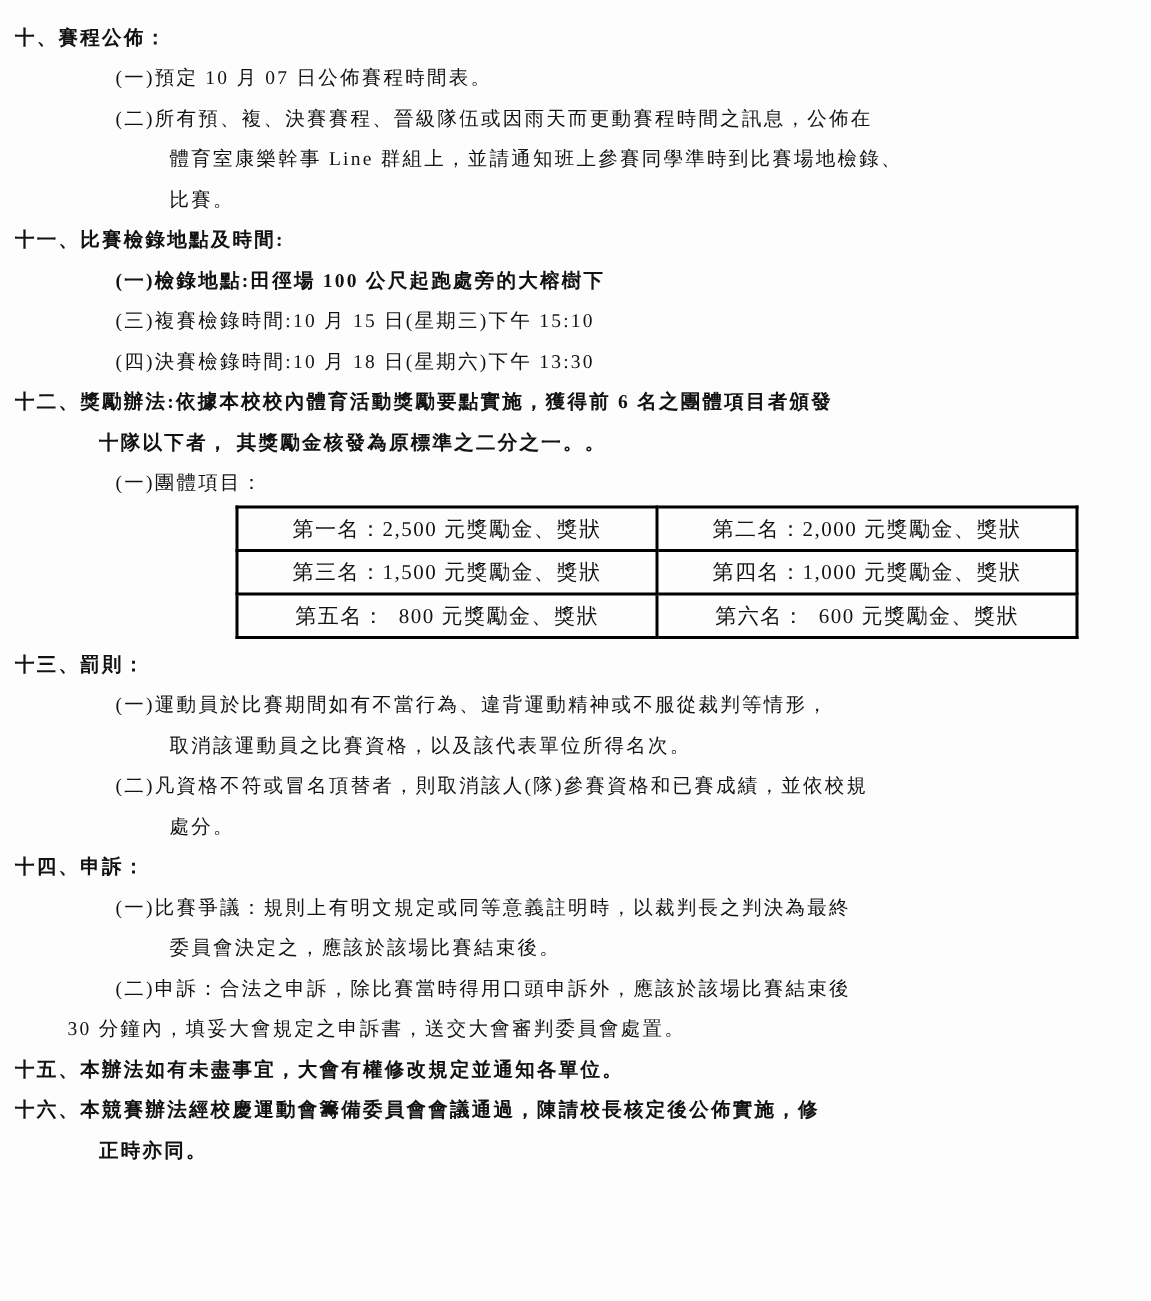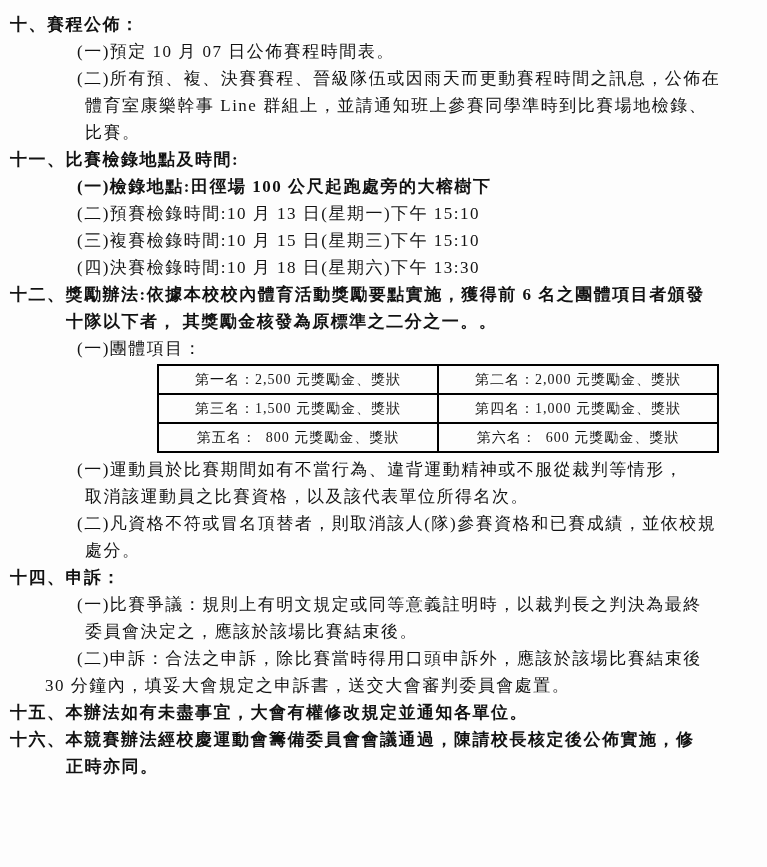--- a/index.html
+++ b/index.html
@@ -11,29 +11,29 @@
     font-family: "Liberation Serif", "DejaVu Serif", serif;
     overflow: hidden;
   }
   .page {
     padding-top: 11px;
     box-sizing: border-box;
     width: 767px;
   }
   .line {
     white-space: pre;
-    font-size: 17px;
+    font-size: 13px;
     line-height: 27px;
     height: 27px;
     letter-spacing: 1.5px;
   }
   .bold { font-weight: bold; }
   .ind-head     { padding-left: 10px; }   
   .ind-item     { padding-left: 46px; margin-left: 31px; }   
-  .ind-cont     { padding-left: 85px; }   
+  .ind-cont     { padding-left: 85px; margin-left: 28px; }   
   .ind-sectcont { padding-left: 66px; }   
   .ind-appeal   { padding-left: 45px; }  
   table.award {
     border-collapse: collapse;
     margin: 2px 0 3px 157px;
     table-layout: fixed;
     width: 556px;
   }
   table.award td {
     border: 2px solid #000;
@@ -53,21 +53,20 @@
 <div class="page">
 
   <div class="line bold ind-head">十、賽程公佈：</div>
   <div class="line ind-item">(一)預定 10 月 07 日公佈賽程時間表。</div>
   <div class="line ind-item">(二)所有預、複、決賽賽程、晉級隊伍或因雨天而更動賽程時間之訊息，公佈在</div>
   <div class="line ind-cont">體育室康樂幹事 Line 群組上，並請通知班上參賽同學準時到比賽場地檢錄、</div>
   <div class="line ind-cont">比賽。</div>
 
   <div class="line bold ind-head">十一、比賽檢錄地點及時間:</div>
   <div class="line bold ind-item">(一)檢錄地點:田徑場 100 公尺起跑處旁的大榕樹下</div>
-  <div class="line ind-item">(二)預賽檢錄時間:10 月 13 日(星期一)下午 15:10</div>
   <div class="line ind-item">(三)複賽檢錄時間:10 月 15 日(星期三)下午 15:10</div>
   <div class="line ind-item">(四)決賽檢錄時間:10 月 18 日(星期六)下午 13:30</div>
 
   <div class="line bold ind-head">十二、獎勵辦法:依據本校校內體育活動獎勵要點實施，獲得前 6 名之團體項目者頒發</div>
   <div class="line bold ind-sectcont">十隊以下者， 其獎勵金核發為原標準之二分之一。。</div>
   <div class="line ind-item">(一)團體項目：</div>
 
   <table class="award">
     <tbody>
       <tr>
@@ -78,20 +77,21 @@
         <td>第三名：1,500 元獎勵金、獎狀</td>
         <td>第四名：1,000 元獎勵金、獎狀</td>
       </tr>
       <tr>
         <td>第五名：  800 元獎勵金、獎狀</td>
         <td>第六名：  600 元獎勵金、獎狀</td>
       </tr>
     </tbody>
   </table>
 
+  <div class="line bold ind-head">十三、罰則：</div>
   <div class="line ind-item">(一)運動員於比賽期間如有不當行為、違背運動精神或不服從裁判等情形，</div>
   <div class="line ind-cont">取消該運動員之比賽資格，以及該代表單位所得名次。</div>
   <div class="line ind-item">(二)凡資格不符或冒名頂替者，則取消該人(隊)參賽資格和已賽成績，並依校規</div>
   <div class="line ind-cont">處分。</div>
 
   <div class="line bold ind-head">十四、申訴：</div>
   <div class="line ind-item">(一)比賽爭議：規則上有明文規定或同等意義註明時，以裁判長之判決為最終</div>
   <div class="line ind-cont">委員會決定之，應該於該場比賽結束後。</div>
   <div class="line ind-item">(二)申訴：合法之申訴，除比賽當時得用口頭申訴外，應該於該場比賽結束後</div>
   <div class="line ind-appeal">30 分鐘內，填妥大會規定之申訴書，送交大會審判委員會處置。</div>

